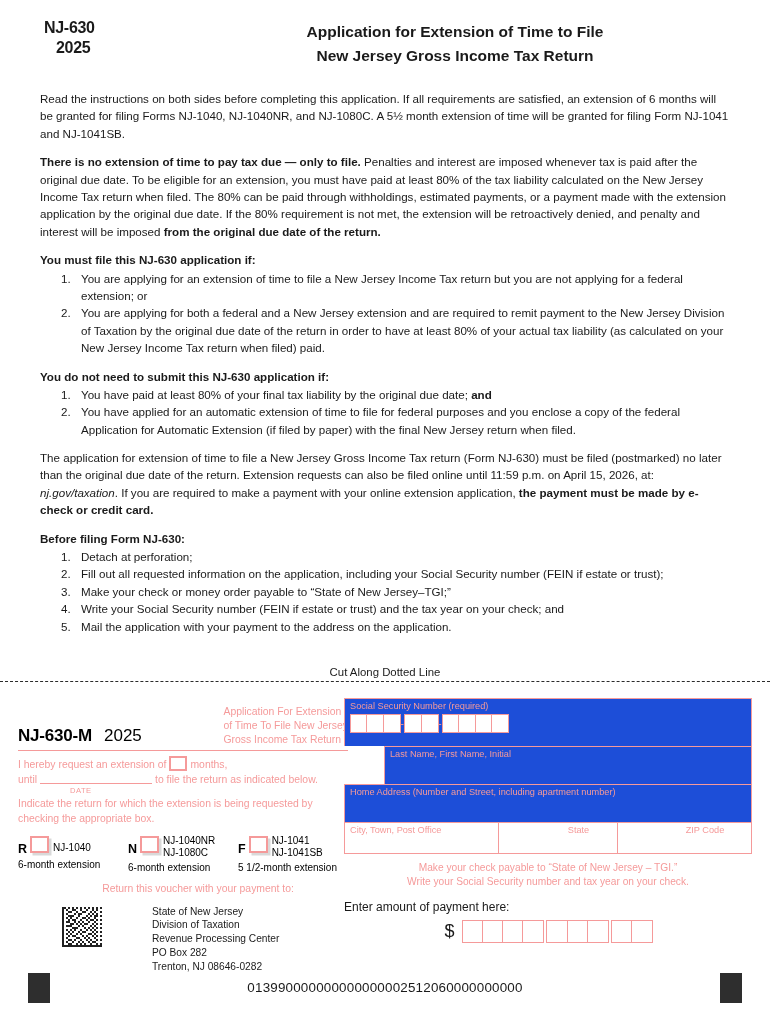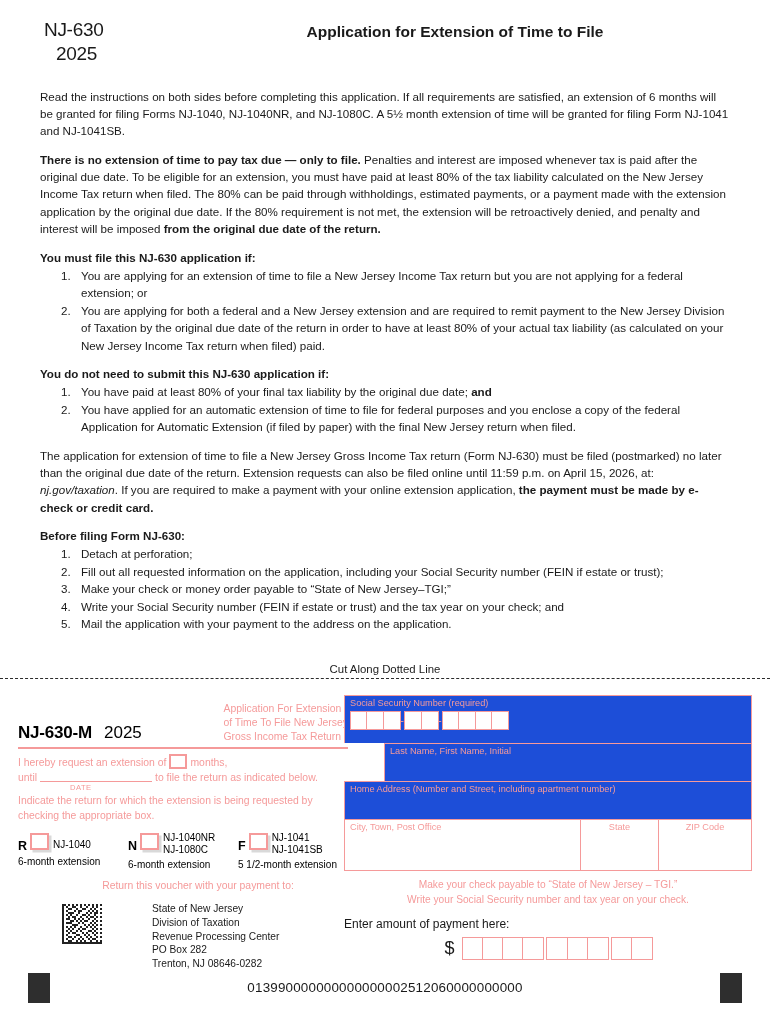--- a/index.html
+++ b/index.html
@@ -19,22 +19,22 @@
 
   .masthead {
     display: flex;
     align-items: flex-start;
     padding: 18px 40px 0 40px;
   }
   .form-ident {
     width: 170px;
     flex: 0 0 170px;
     text-align: center;
-    font-weight: normal;
-    font-size: 19px;
+    font-weight: bold;
+    font-size: 16px;
     line-height: 1.25;
     letter-spacing: -0.3px;
   }
   .form-ident .fid-num { display: block; text-align: left; padding-left: 4px;}
   .form-ident .fid-year { display: block; text-align: left; padding-left: 16px;}
   .masthead-title {
     flex: 1;
     text-align: center;
     font-weight: bold;
     font-size: 15.5px;
@@ -235,21 +235,22 @@
     font-size: 9.2px;
     padding: 2px 0 0 5px;
     line-height: 1.2;
   }
   .fld-ssn { height: 48px; }
   .fld-name { height: 38px; margin-left: 40px; }
   .fld-home { height: 38px; }
   .fld-city-row {
     display: flex;
     border: 1.4px solid #f59a9a;
-    height: 52px;
+    height: 32px;
+    gap: 41px;
   }
   .fld-city { flex: 1; border-right: 1.4px solid #f59a9a; }
   .fld-state { width: 78px; border-right: 1.4px solid #f59a9a; }
   .fld-zip { width: 92px; }
   .fld-state .fld-label, .fld-zip .fld-label { text-align: center; padding-left: 0; }
 
   .boxgroup {
     display: flex;
     margin: 2px 0 0 5px;
     align-items: center;
@@ -340,20 +341,21 @@
 
 <div class="page-top">
 
   <div class="masthead">
     <div class="form-ident">
       <span class="fid-num">NJ-630</span>
       <span class="fid-year">2025</span>
     </div>
     <div class="masthead-title">
       <div>Application for Extension of Time to File</div>
+      <div>New Jersey Gross Income Tax Return</div>
     </div>
   </div>
 
   <div class="body-text">
 
     <div class="para">Read the instructions on both sides before completing this application. If all requirements are satisfied, an extension of 6 months will be granted for filing Forms NJ-1040, NJ-1040NR, and NJ-1080C. A 5½ month extension of time will be granted for filing Form NJ-1041 and NJ-1041SB.</div>
 
     <div class="para"><b>There is no extension of time to pay tax due — only to file.</b><span> Penalties and interest are imposed whenever tax is paid after the original due date. To be eligible for an extension, you must have paid at least 80% of the tax liability calculated on the New Jersey Income Tax return when filed. The 80% can be paid through withholdings, estimated payments, or a payment made with the extension application by the original due date. If the 80% requirement is not met, the extension will be retroactively denied, and penalty and interest will be imposed </span><b>from the original due date of the return.</b></div>
 
     <div class="list-head">You must file this NJ-630 application if:</div>

